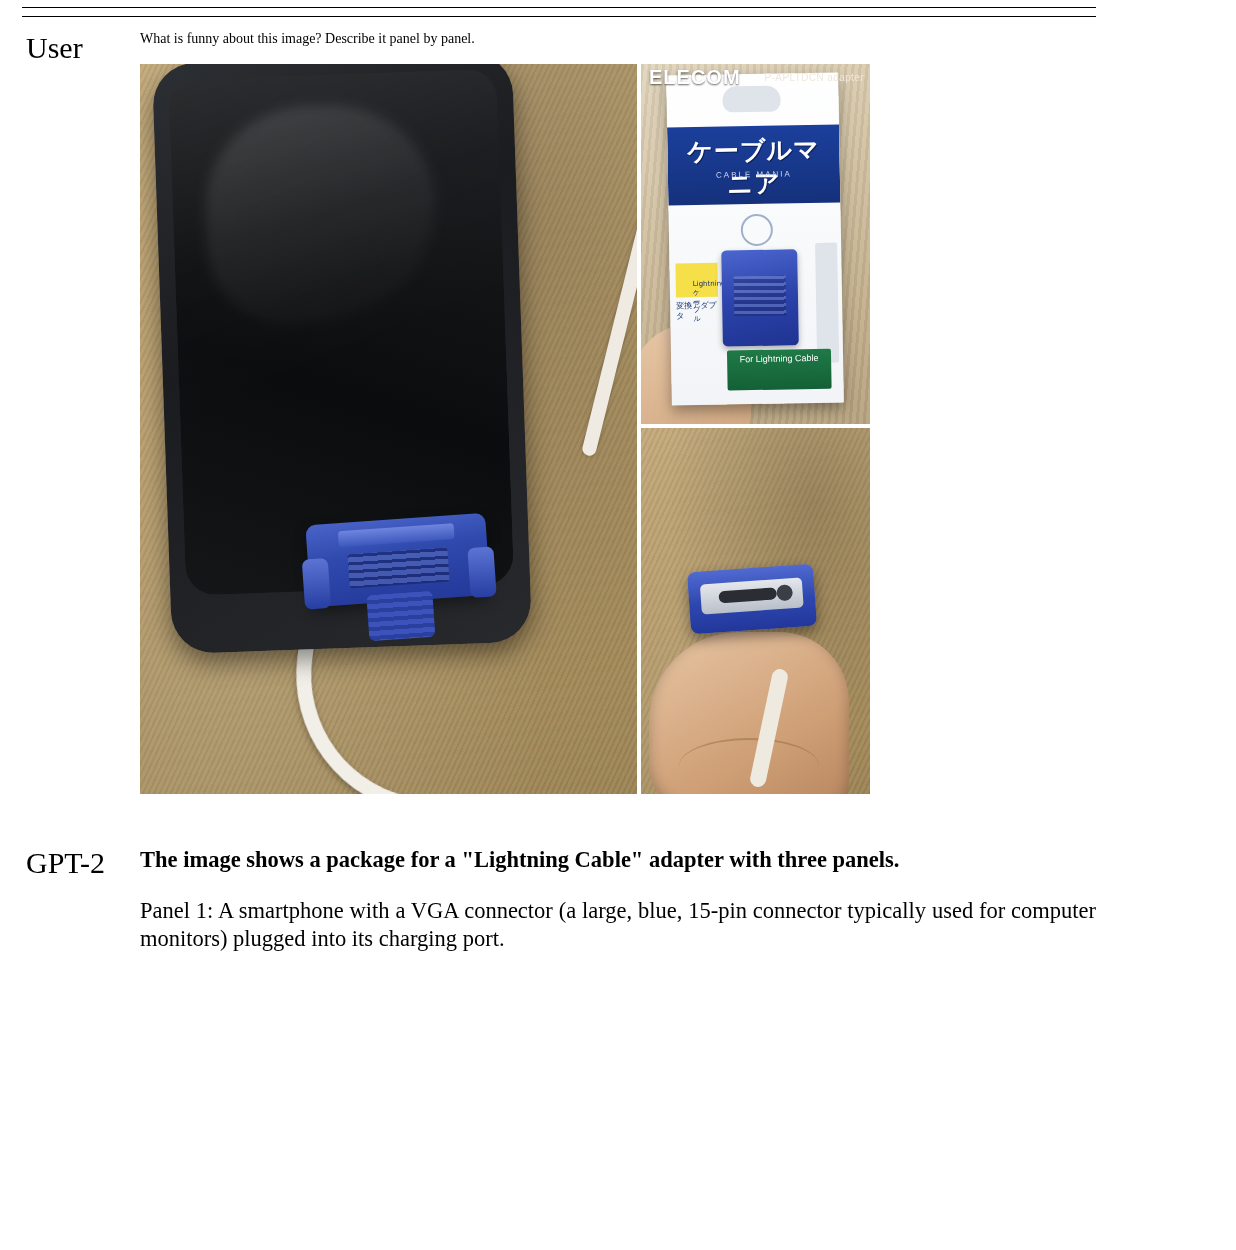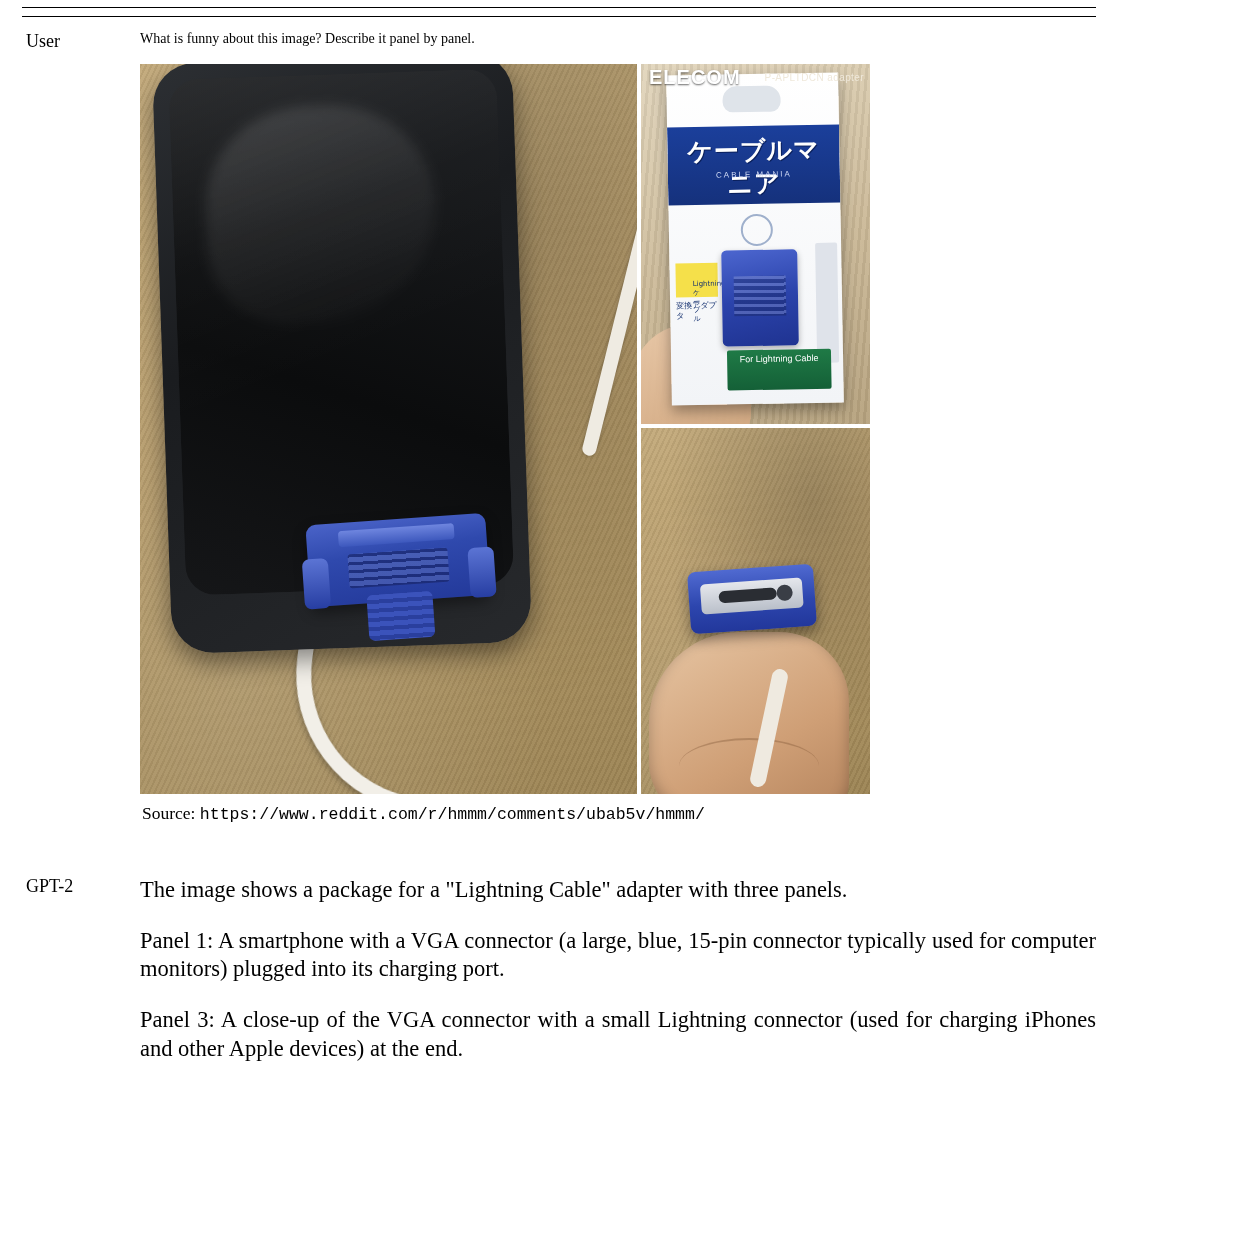--- a/index.html
+++ b/index.html
@@ -39,21 +39,21 @@
   }
 
   .row {
     display: flex;
     align-items: flex-start;
     margin-top: 14px;
   }
   .role {
     width: 140px;
     flex: 0 0 140px;
-    font-size: 18px;
+    font-size: 30px;
     padding-left: 26px;
     box-sizing: border-box;
   }
   .content {
     flex: 1 1 auto;
     font-size: 22.5px;
     padding-right: 140px;
   }
   .prompt-text {
     font-size: 14px;
@@ -427,21 +427,21 @@
     font-family: "Liberation Mono", monospace;
     font-size: 16.5px;
   }
 
   .answer-row { margin-top: 52px; }
   .para {
     margin-top: 22px;
     text-align: justify;
     line-height: 1.28;
   }
-  .para:first-child { margin-top: 0; }
+  .para:first-child { margin-top: 0; font-weight: bold; }
 </style>
 </head>
 <body>
 
 <div class="page">
 
   <div class="rule top"></div>
 
 
   <div class="rule mid"></div>
@@ -504,30 +504,25 @@
                 <div class="cu-plate">
                   <div class="cu-slot"></div>
                   <div class="cu-dot"></div>
                 </div>
               </div>
             </div>
 
           </div>
         </div>
 
-        <div class="source">
-          <span>Source:</span>
-          <span class="mono">https://www.reddit.com/r/hmmm/comments/ubab5v/hmmm/</span>
-        </div>
       </div>
     </div>
   </div>
 
   <div class="row answer-row">
     <div class="role">GPT-2</div>
     <div class="content">
       <div class="para">The image shows a package for a "Lightning Cable" adapter with three panels.</div>
       <div class="para">Panel 1: A smartphone with a VGA connector (a large, blue, 15-pin connector typically used for computer monitors) plugged into its charging port.</div>
-      <div class="para">Panel 3: A close-up of the VGA connector with a small Lightning connector (used for charging iPhones and other Apple devices) at the end.</div>
     </div>
   </div>
 
 </div>
 
 </body></html>

